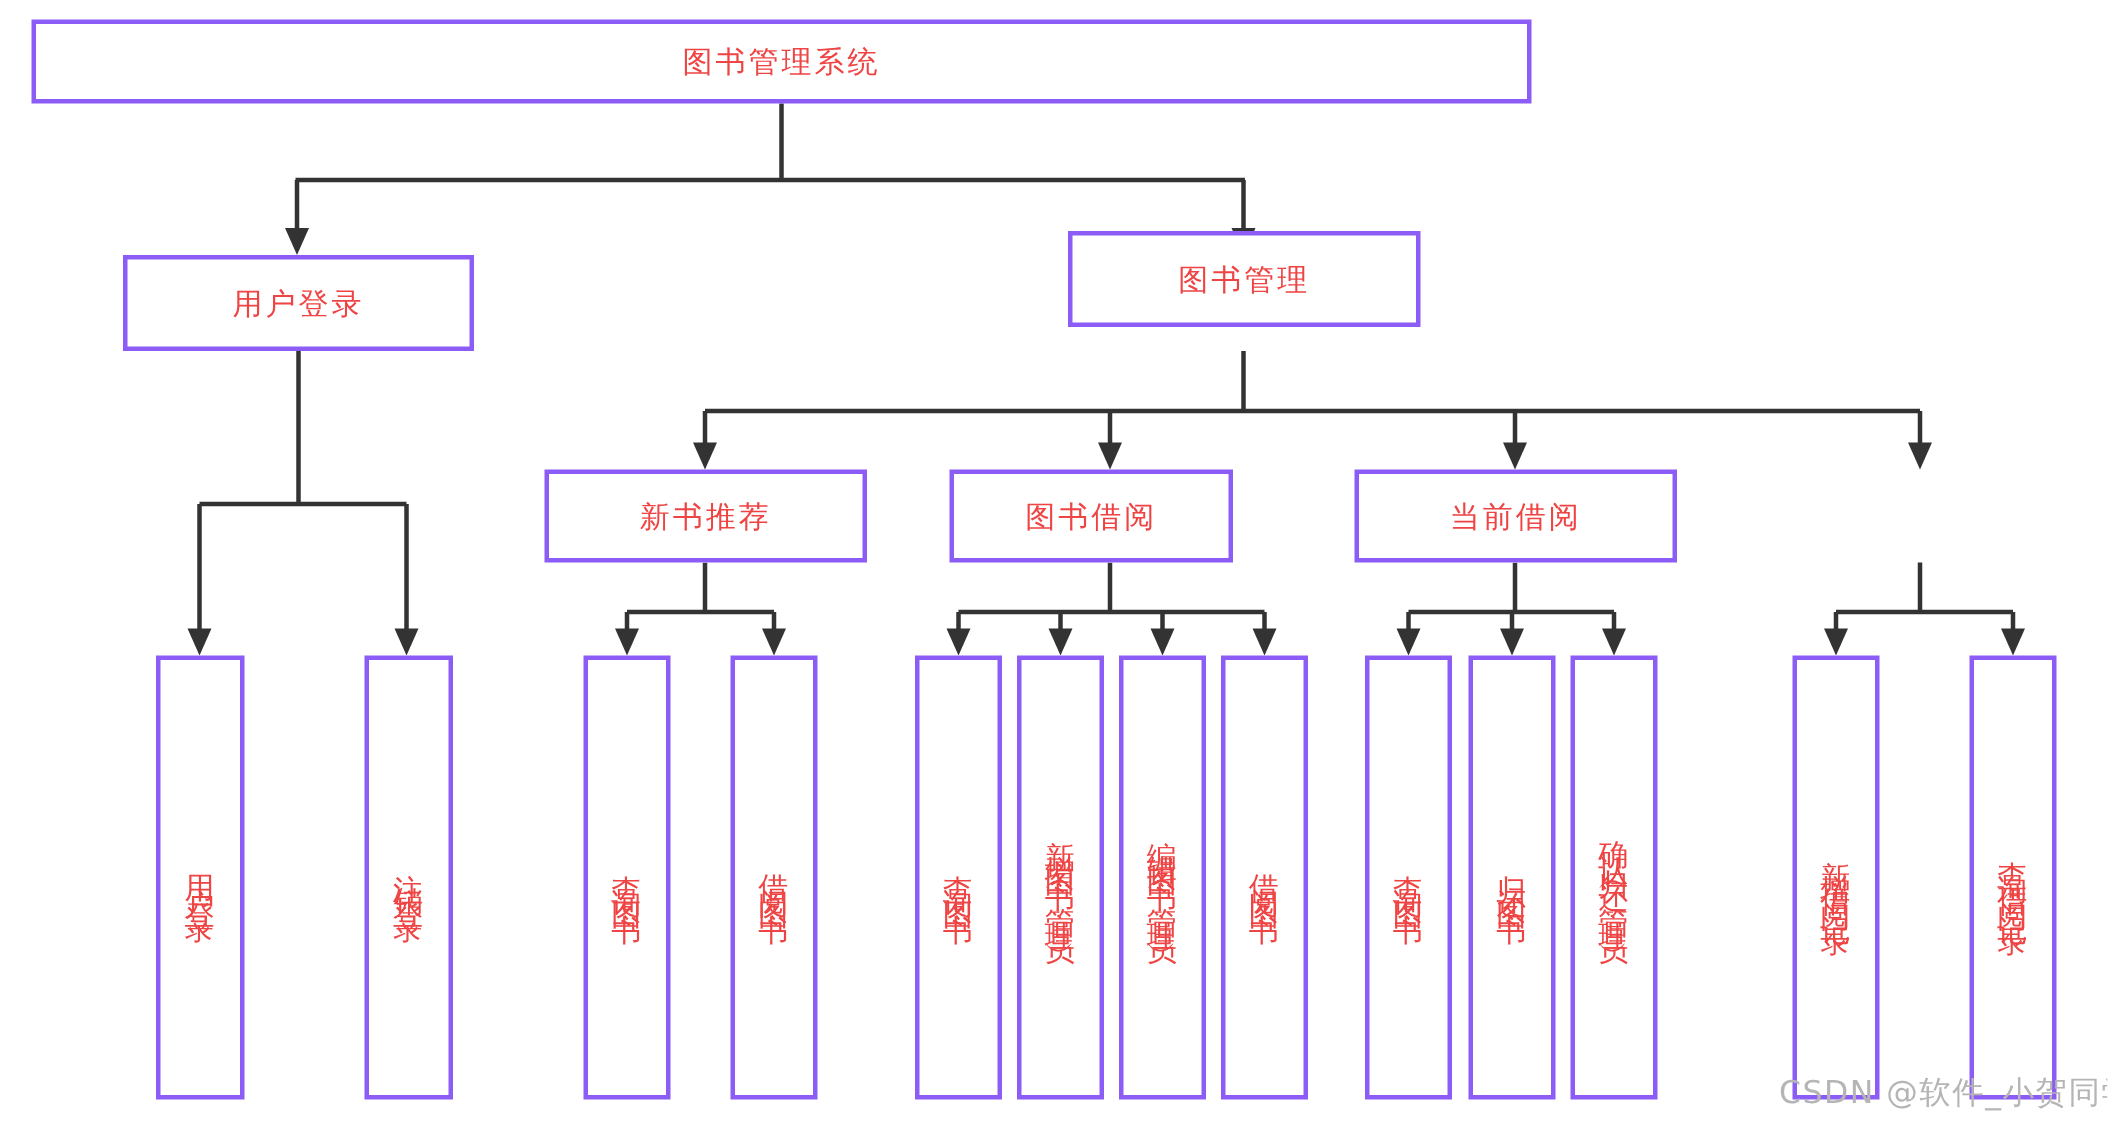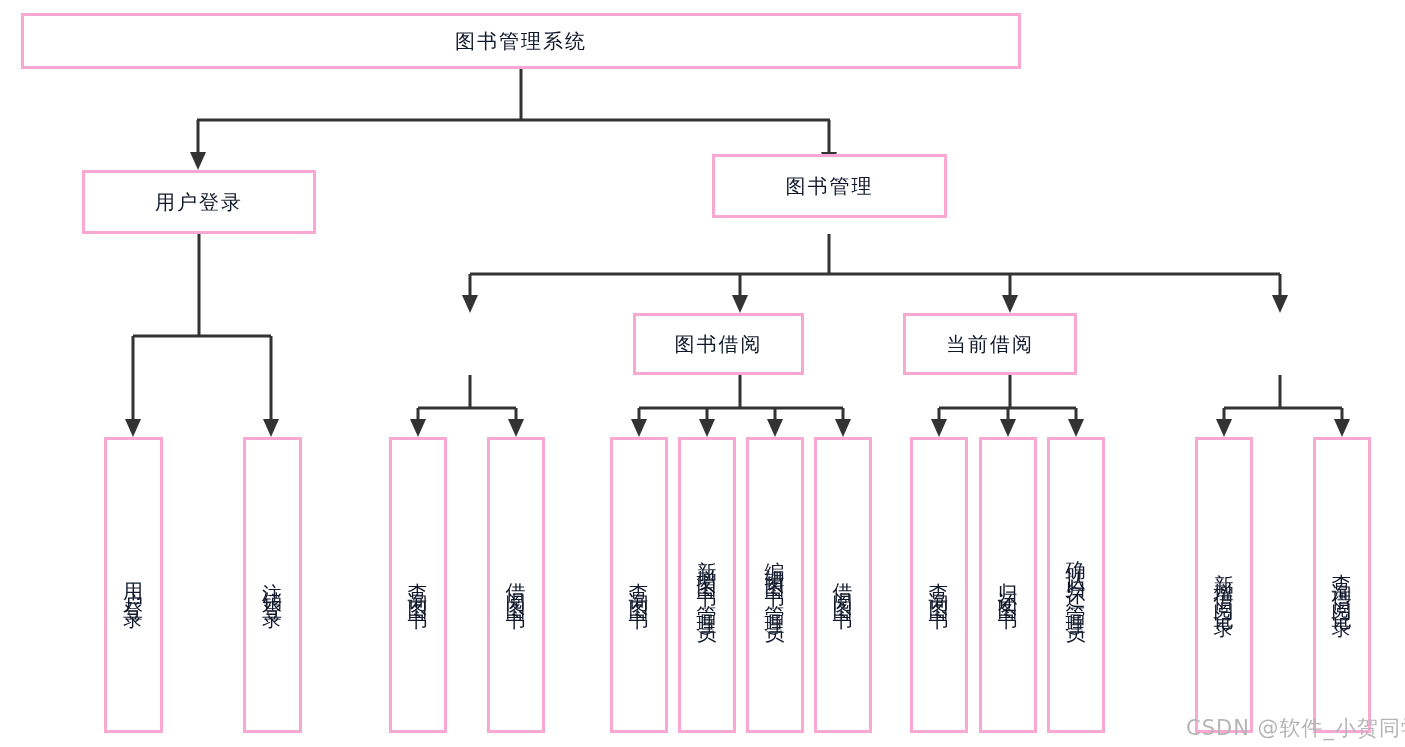--- a/index.html
+++ b/index.html
@@ -2,23 +2,23 @@
 <html><head>
 <meta charset="utf-8">
 <style>
   html,body{margin:0;padding:0;background:#fff;}
   #stage{
     position:relative;width:1405px;height:747px;background:#ffffff;
     font-family:"DejaVu Sans","Liberation Sans",sans-serif;
     overflow:hidden;
   }
   .box{
-    position:absolute;box-sizing:border-box;border:3px solid #f9a8d4;background:#ffffff;
+    position:absolute;box-sizing:border-box;border:3px solid #8b5cf6;background:#ffffff;
     display:flex;align-items:center;justify-content:center;
-    color:#0f172a;
+    color:#ef4444;
   }
   .h{font-size:20px;letter-spacing:2px;white-space:nowrap;}
   .v{
     writing-mode:vertical-rl;
     font-size:20px;letter-spacing:9px;line-height:1;
   }
   #connectors{position:absolute;left:0;top:0;pointer-events:none;}
   .cl{fill:none;stroke:#333333;stroke-width:3;}
   .af{fill:#333333;stroke:none;}
   #watermark{
@@ -73,22 +73,23 @@
       <polygon class="af" points="1216,419 1232,419 1224,437"></polygon>
       <polygon class="af" points="1334,419 1350,419 1342,437"></polygon>
     </g>
   </svg>
 
   <div class="box h" style="left:21px;top:13px;width:1000px;height:56px">图书管理系统</div>
 
   <div class="box h" style="left:82px;top:170px;width:234px;height:64px">用户登录</div>
   <div class="box h" style="left:712px;top:154px;width:235px;height:64px">图书管理</div>
 
-  <div class="box h" style="left:633px;top:313px;width:171px;height:62px">图书借阅</div>
-  <div class="box h" style="left:903px;top:313px;width:174px;height:62px">当前借阅</div>
+  <div class="box h" style="left:363px;top:313px;width:215px;height:62px">新书推荐</div>
+  <div class="box h" style="left:633px;top:313px;width:189px;height:62px">图书借阅</div>
+  <div class="box h" style="left:903px;top:313px;width:215px;height:62px">当前借阅</div>
 
   <div class="box v" style="left:104px;top:437px;width:59px;height:296px">用户登录</div>
   <div class="box v" style="left:243px;top:437px;width:59px;height:296px">注销登录</div>
 
   <div class="box v" style="left:389px;top:437px;width:58px;height:296px">查询图书</div>
   <div class="box v" style="left:487px;top:437px;width:58px;height:296px">借阅图书</div>
 
   <div class="box v" style="left:610px;top:437px;width:58px;height:296px">查询图书</div>
   <div class="box v" style="left:678px;top:437px;width:58px;height:296px">新增图书（管理员）</div>
   <div class="box v" style="left:746px;top:437px;width:58px;height:296px">编辑图书（管理员）</div>

